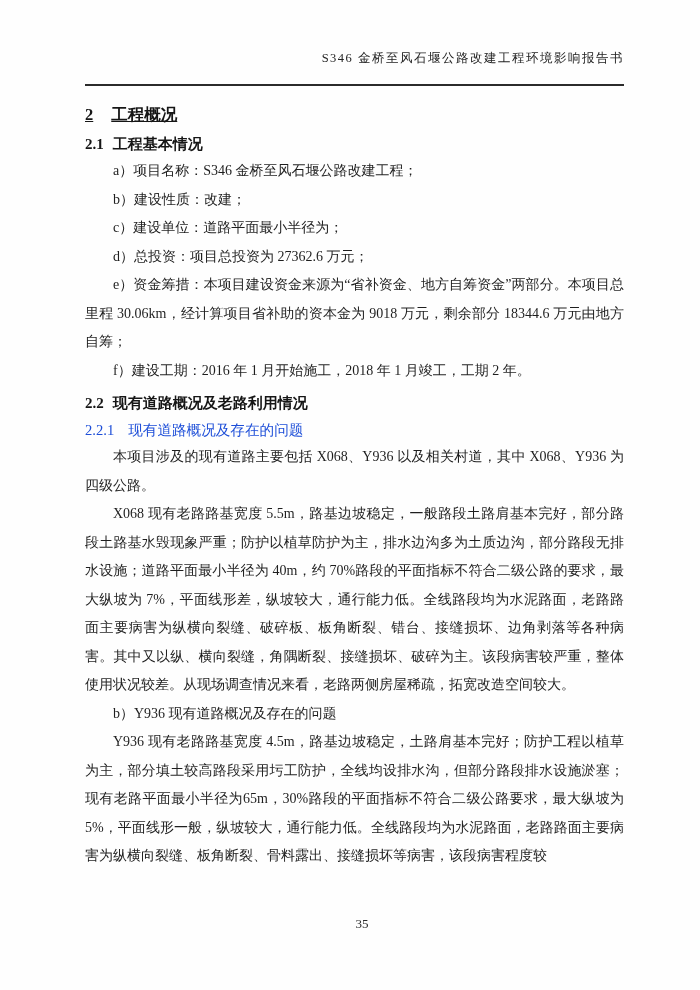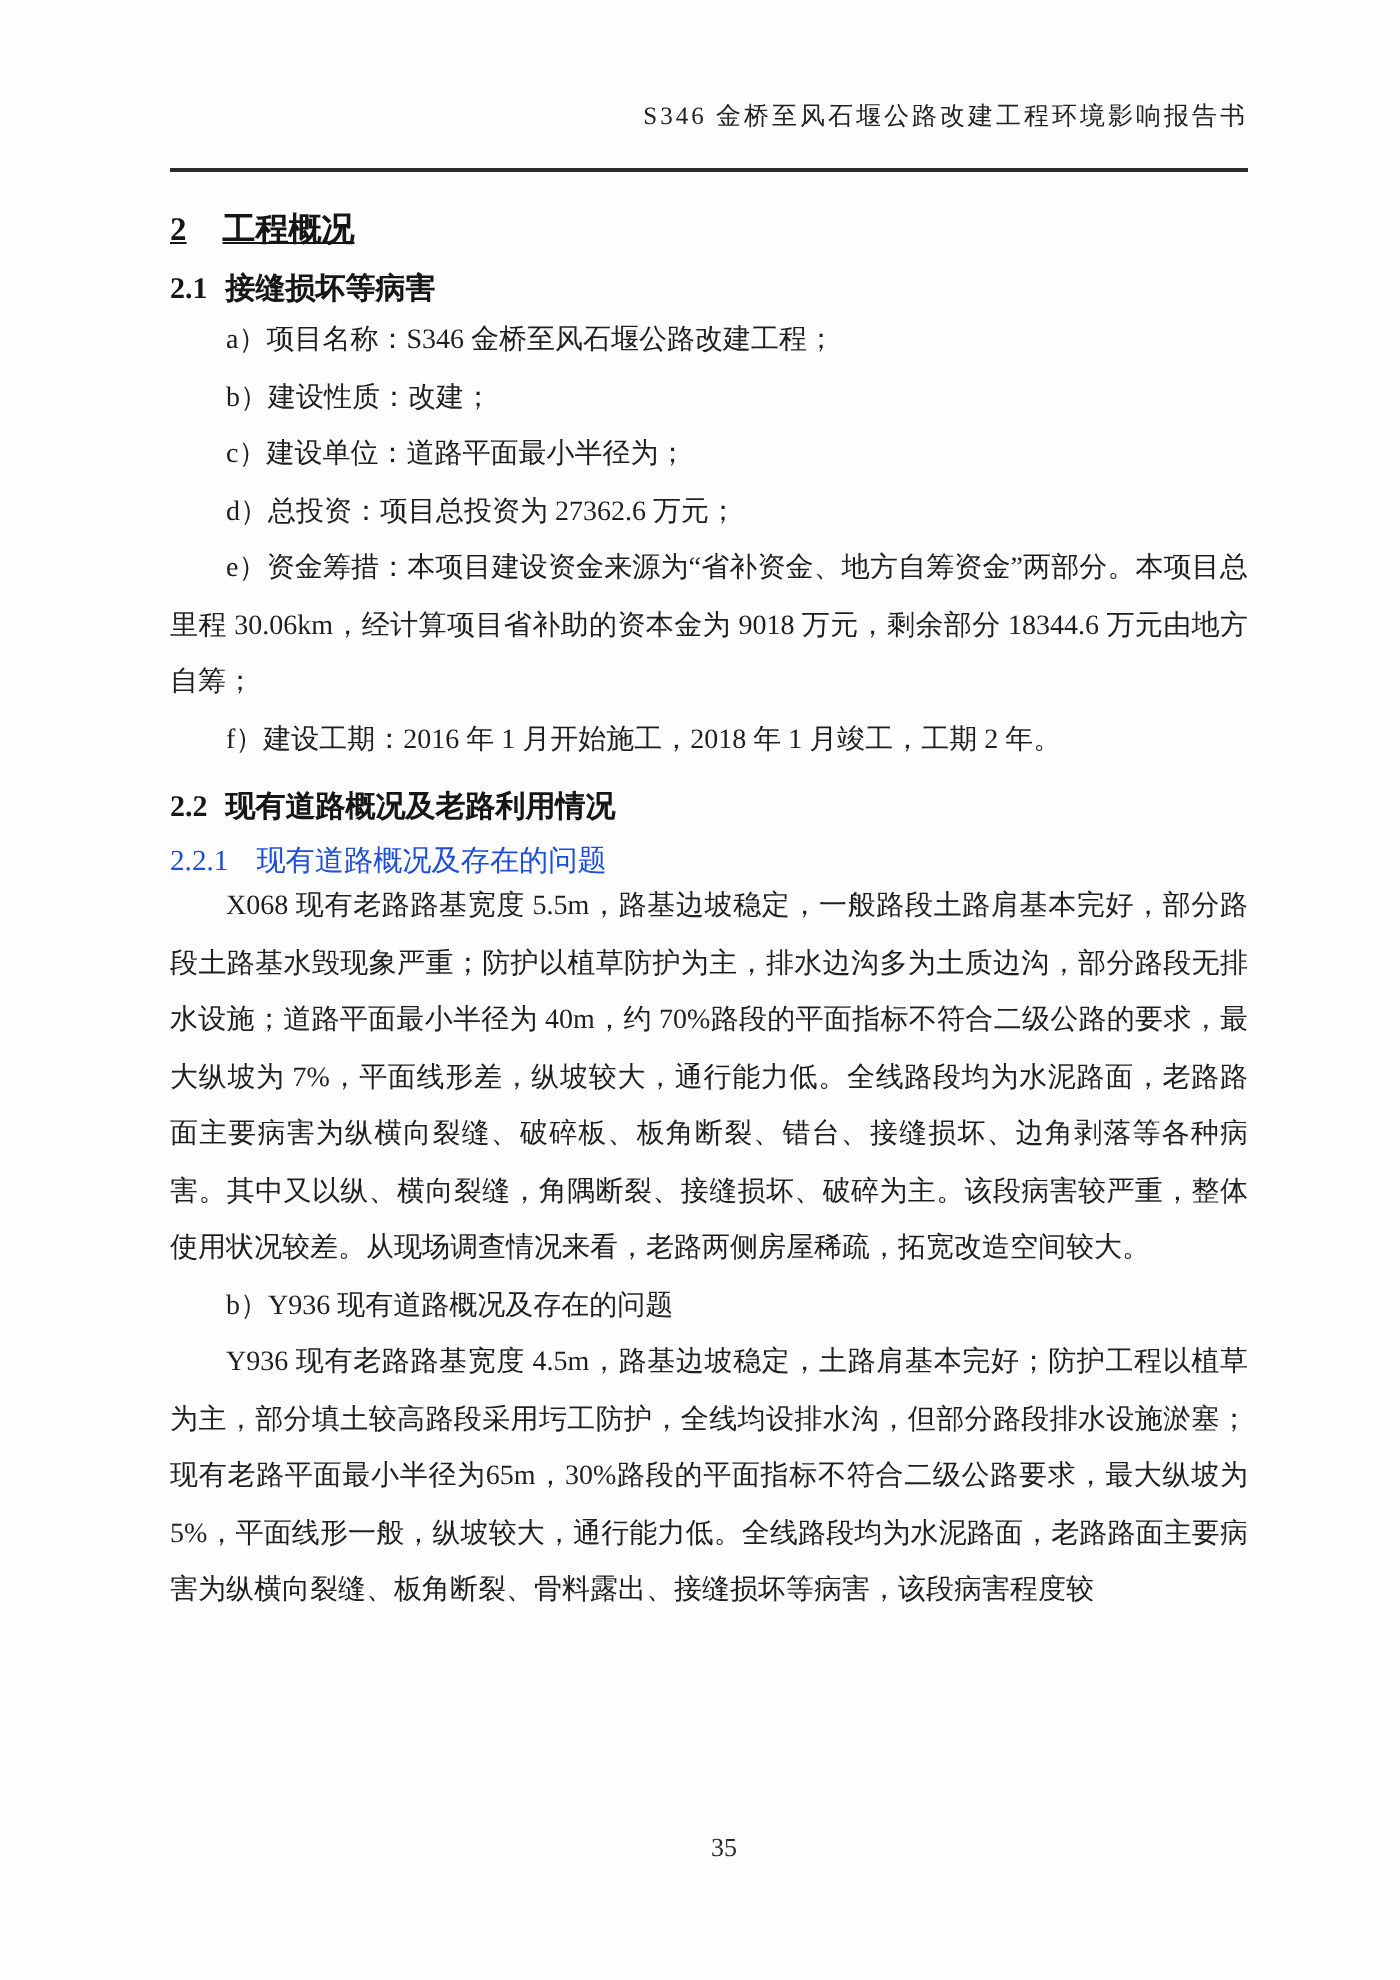--- a/index.html
+++ b/index.html
@@ -75,38 +75,39 @@
 <div class="page">
   <div class="content">
 
     <div class="running-header">S346 金桥至风石堰公路改建工程环境影响报告书</div>
 
     <h1 class="chapter-heading">
       <span class="sec-num">2</span><span>工程概况</span>
     </h1>
 
     <h2 class="section-heading">
-      <span class="sec-num">2.1</span><span>接缝损坏等病害</span>
+      <span class="sec-num">2.1</span><span>工程基本情况</span>
     </h2>
 
     <p class="para first">a）项目名称：S346 金桥至风石堰公路改建工程；</p>
     <p class="para">b）建设性质：改建；</p>
     <p class="para">c）建设单位：道路平面最小半径为；</p>
     <p class="para">d）总投资：项目总投资为 27362.6 万元；</p>
     <p class="para">e）资金筹措：本项目建设资金来源为“省补资金、地方自筹资金”两部分。本项目总里程 30.06km，经计算项目省补助的资本金为 9018 万元，剩余部分 18344.6 万元由地方自筹；</p>
     <p class="para">f）建设工期：2016 年 1 月开始施工，2018 年 1 月竣工，工期 2 年。</p>
 
     <h2 class="section-heading">
       <span class="sec-num">2.2</span><span>现有道路概况及老路利用情况</span>
     </h2>
 
     <h3 class="subsection-heading">
       <span class="sec-num">2.2.1</span><span>现有道路概况及存在的问题</span>
     </h3>
 
+    <p class="para first">本项目涉及的现有道路主要包括 X068、Y936 以及相关村道，其中 X068、Y936 为四级公路。</p>
 
     <p class="para">X068 现有老路路基宽度 5.5m，路基边坡稳定，一般路段土路肩基本完好，部分路段土路基水毁现象严重；防护以植草防护为主，排水边沟多为土质边沟，部分路段无排水设施；道路平面最小半径为 40m，约 70%路段的平面指标不符合二级公路的要求，最大纵坡为 7%，平面线形差，纵坡较大，通行能力低。全线路段均为水泥路面，老路路面主要病害为纵横向裂缝、破碎板、板角断裂、错台、接缝损坏、边角剥落等各种病害。其中又以纵、横向裂缝，角隅断裂、接缝损坏、破碎为主。该段病害较严重，整体使用状况较差。从现场调查情况来看，老路两侧房屋稀疏，拓宽改造空间较大。</p>
 
     <p class="para">b）Y936 现有道路概况及存在的问题</p>
     <p class="para">Y936 现有老路路基宽度 4.5m，路基边坡稳定，土路肩基本完好；防护工程以植草为主，部分填土较高路段采用圬工防护，全线均设排水沟，但部分路段排水设施淤塞；现有老路平面最小半径为65m，30%路段的平面指标不符合二级公路要求，最大纵坡为 5%，平面线形一般，纵坡较大，通行能力低。全线路段均为水泥路面，老路路面主要病害为纵横向裂缝、板角断裂、骨料露出、接缝损坏等病害，该段病害程度较</p>
 
   </div>
 
   <div class="page-footer">35</div>
 </div>

